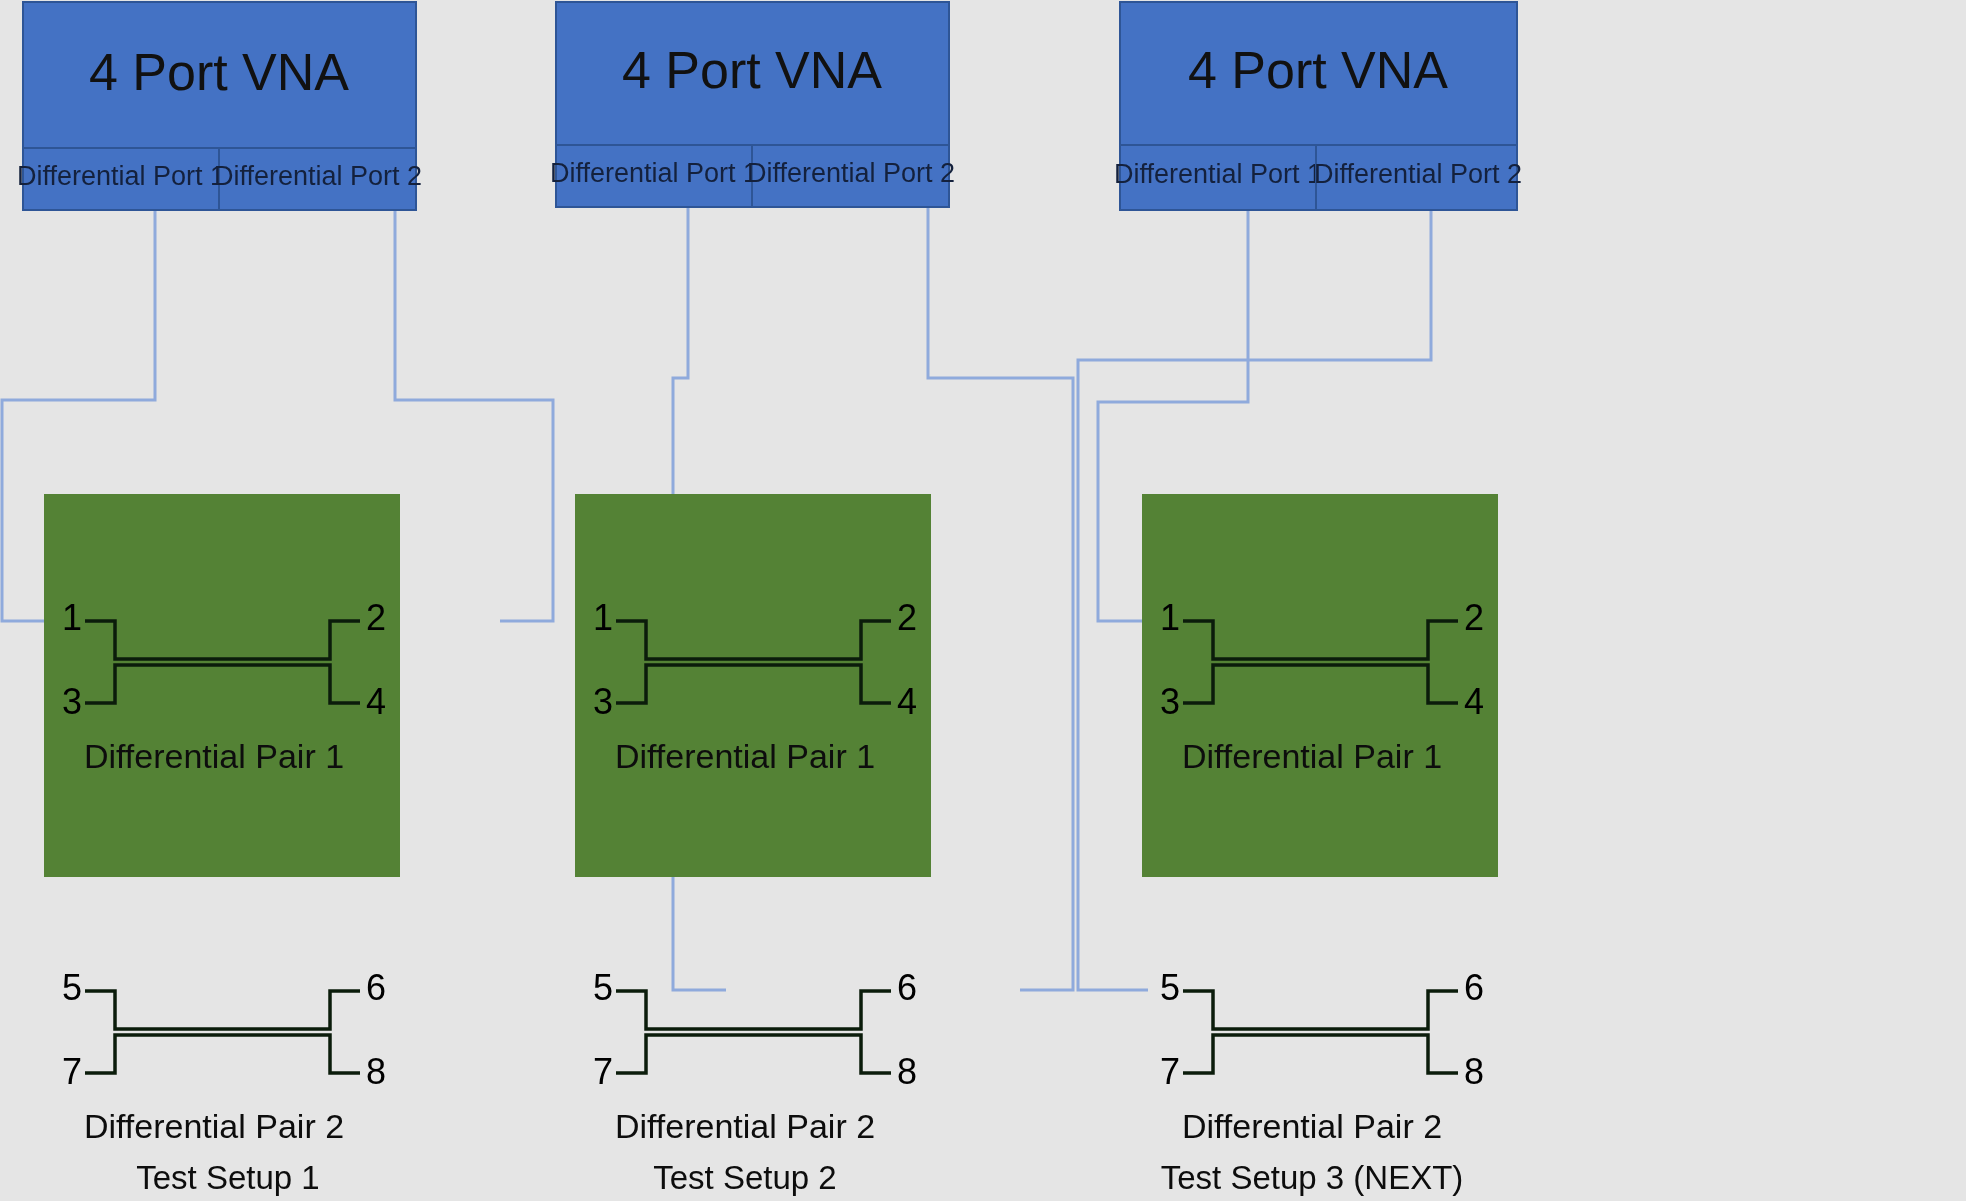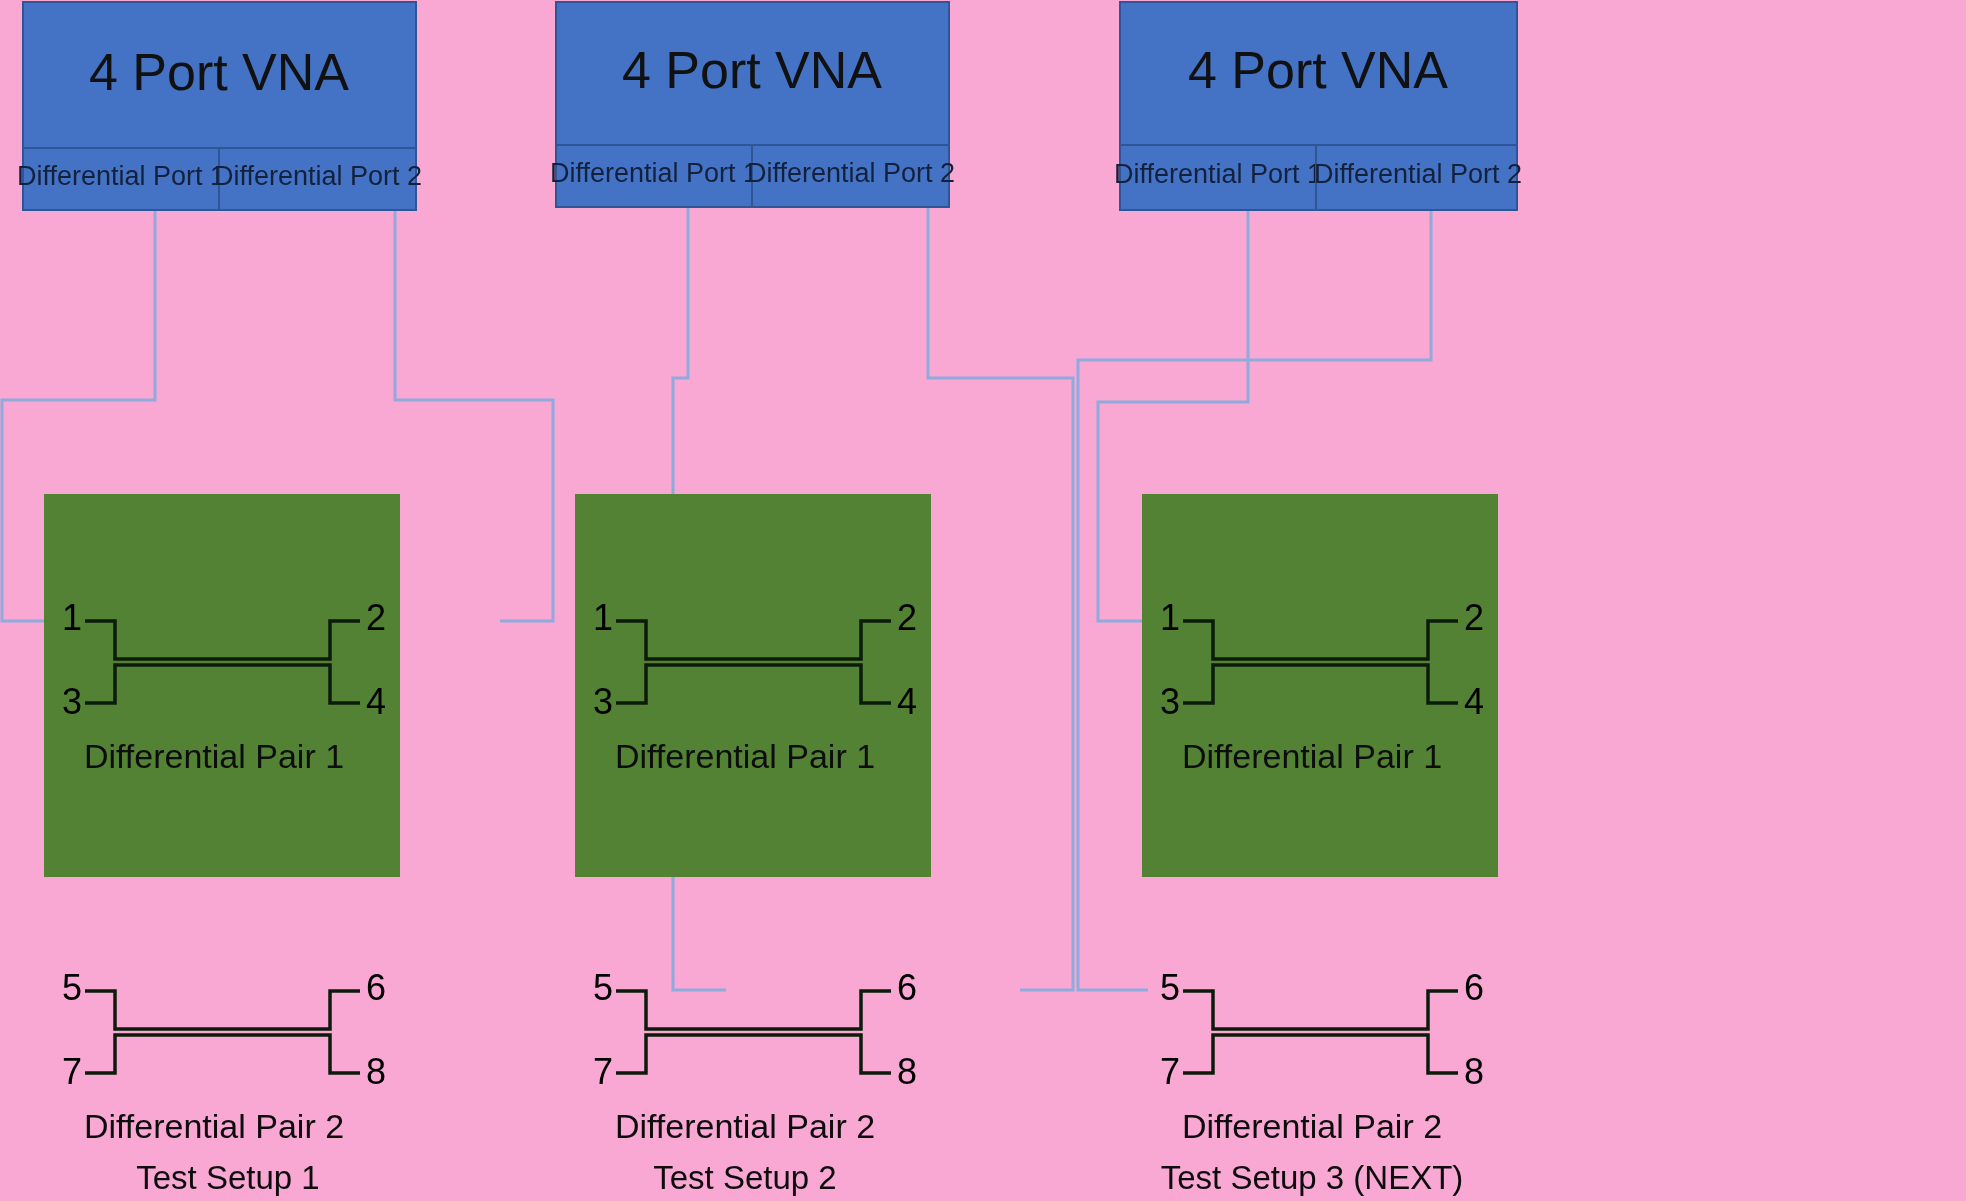--- a/index.html
+++ b/index.html
@@ -10,21 +10,21 @@
   body {
     width: 1966px;
     height: 1201px;
     overflow: hidden;
     font-family: "Liberation Sans", sans-serif;
   }
   #diagram-root {
     position: relative;
     width: 1966px;
     height: 1201px;
-    background: #f9a8d4;
+    background: #e5e5e5;
   }
   svg.canvas {
     position: absolute;
     left: 0;
     top: 0;
     width: 1966px;
     height: 1201px;
     display: block;
   }
   .vna-title {

